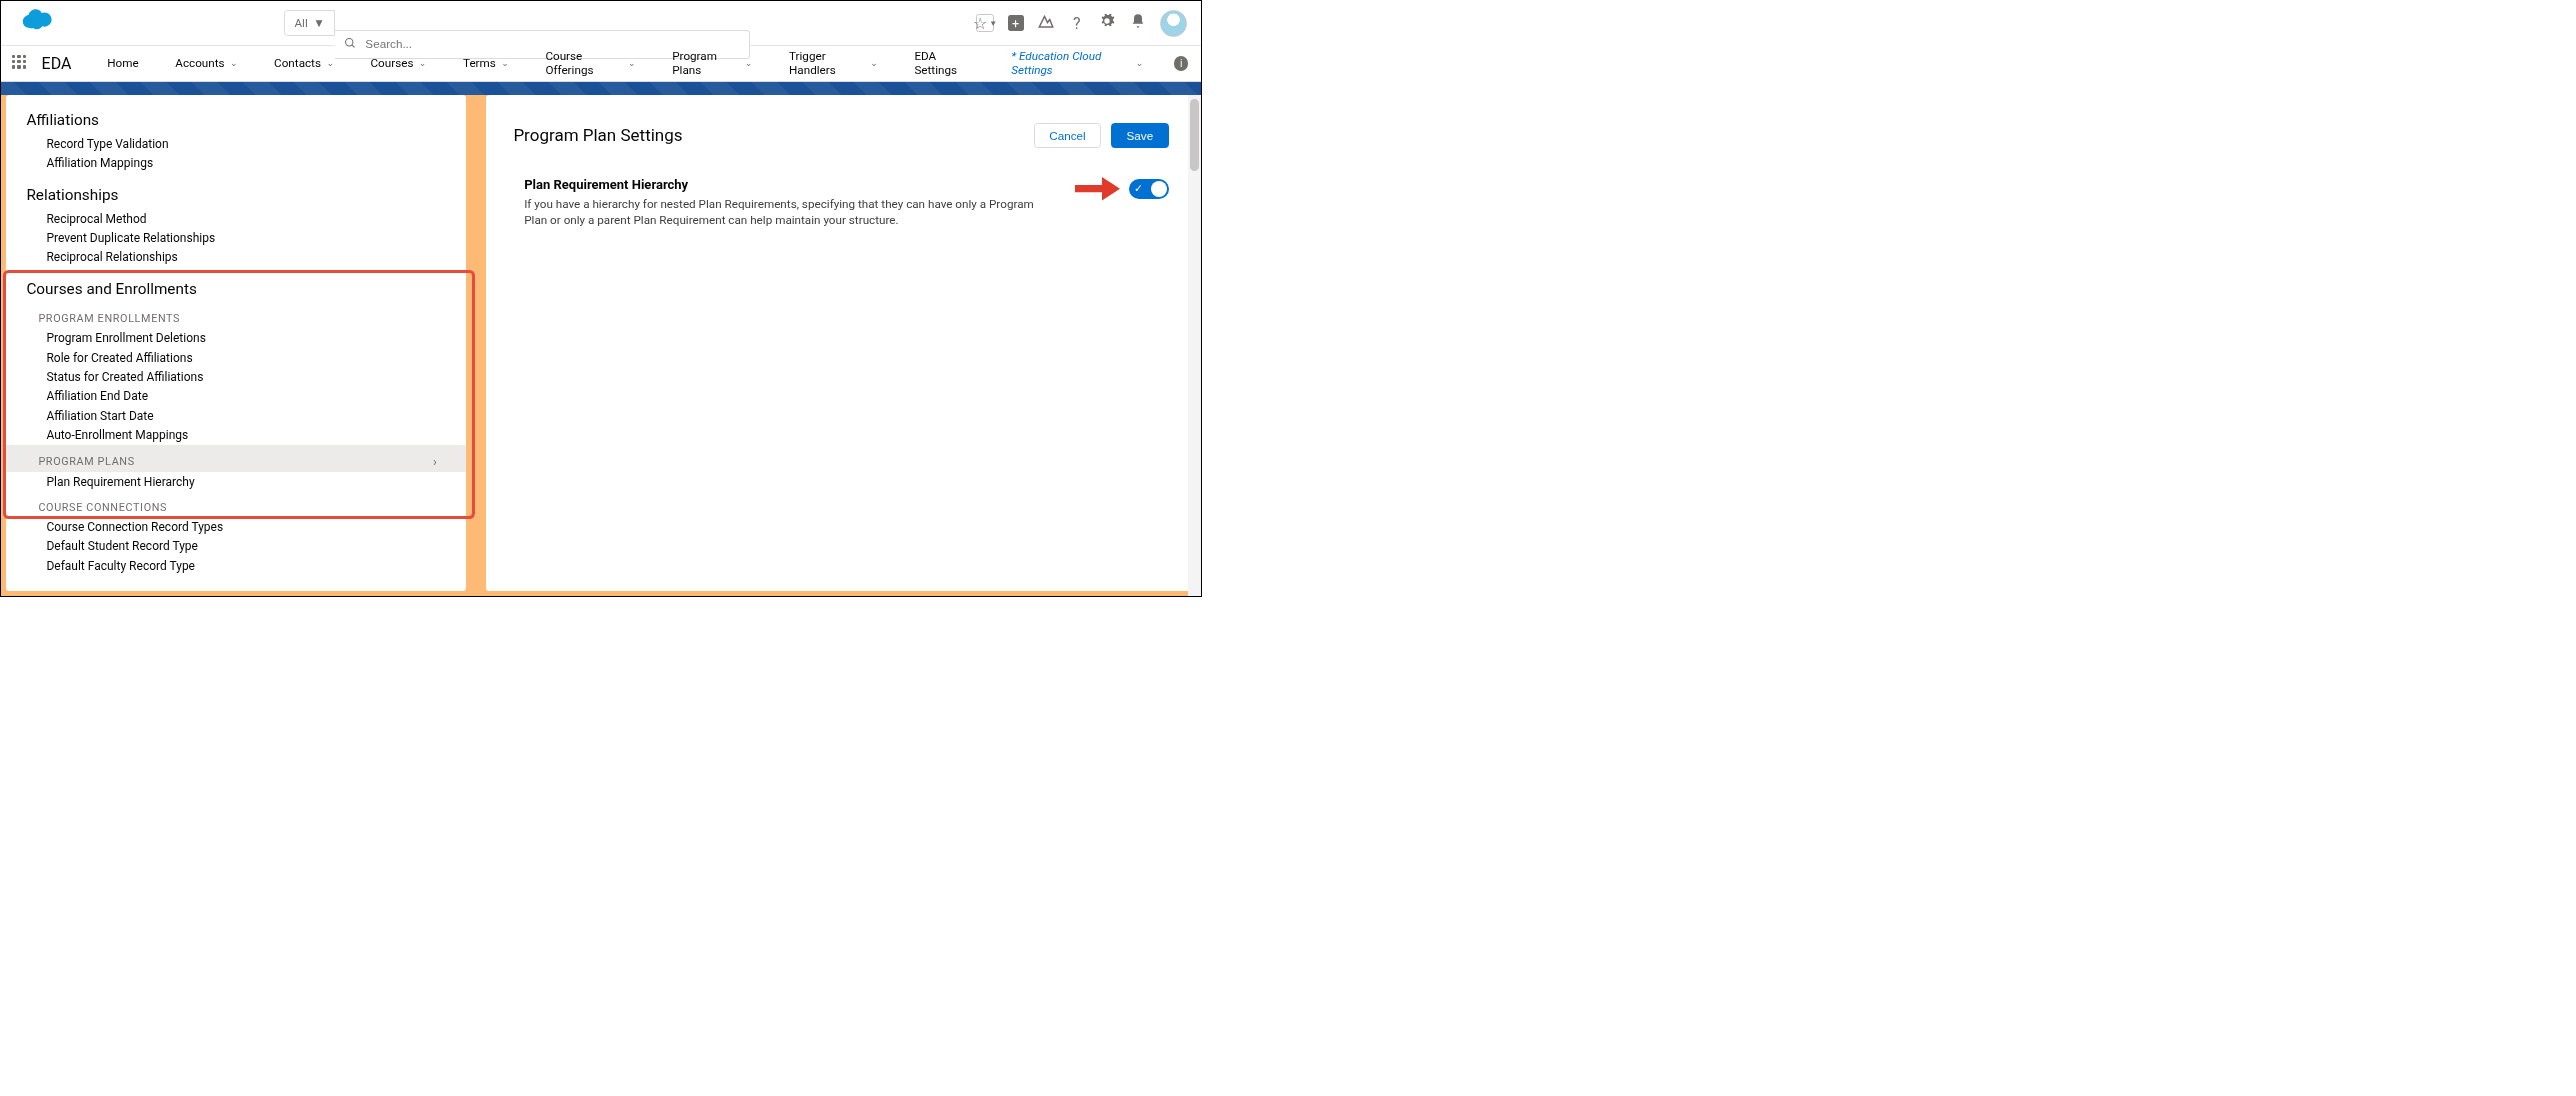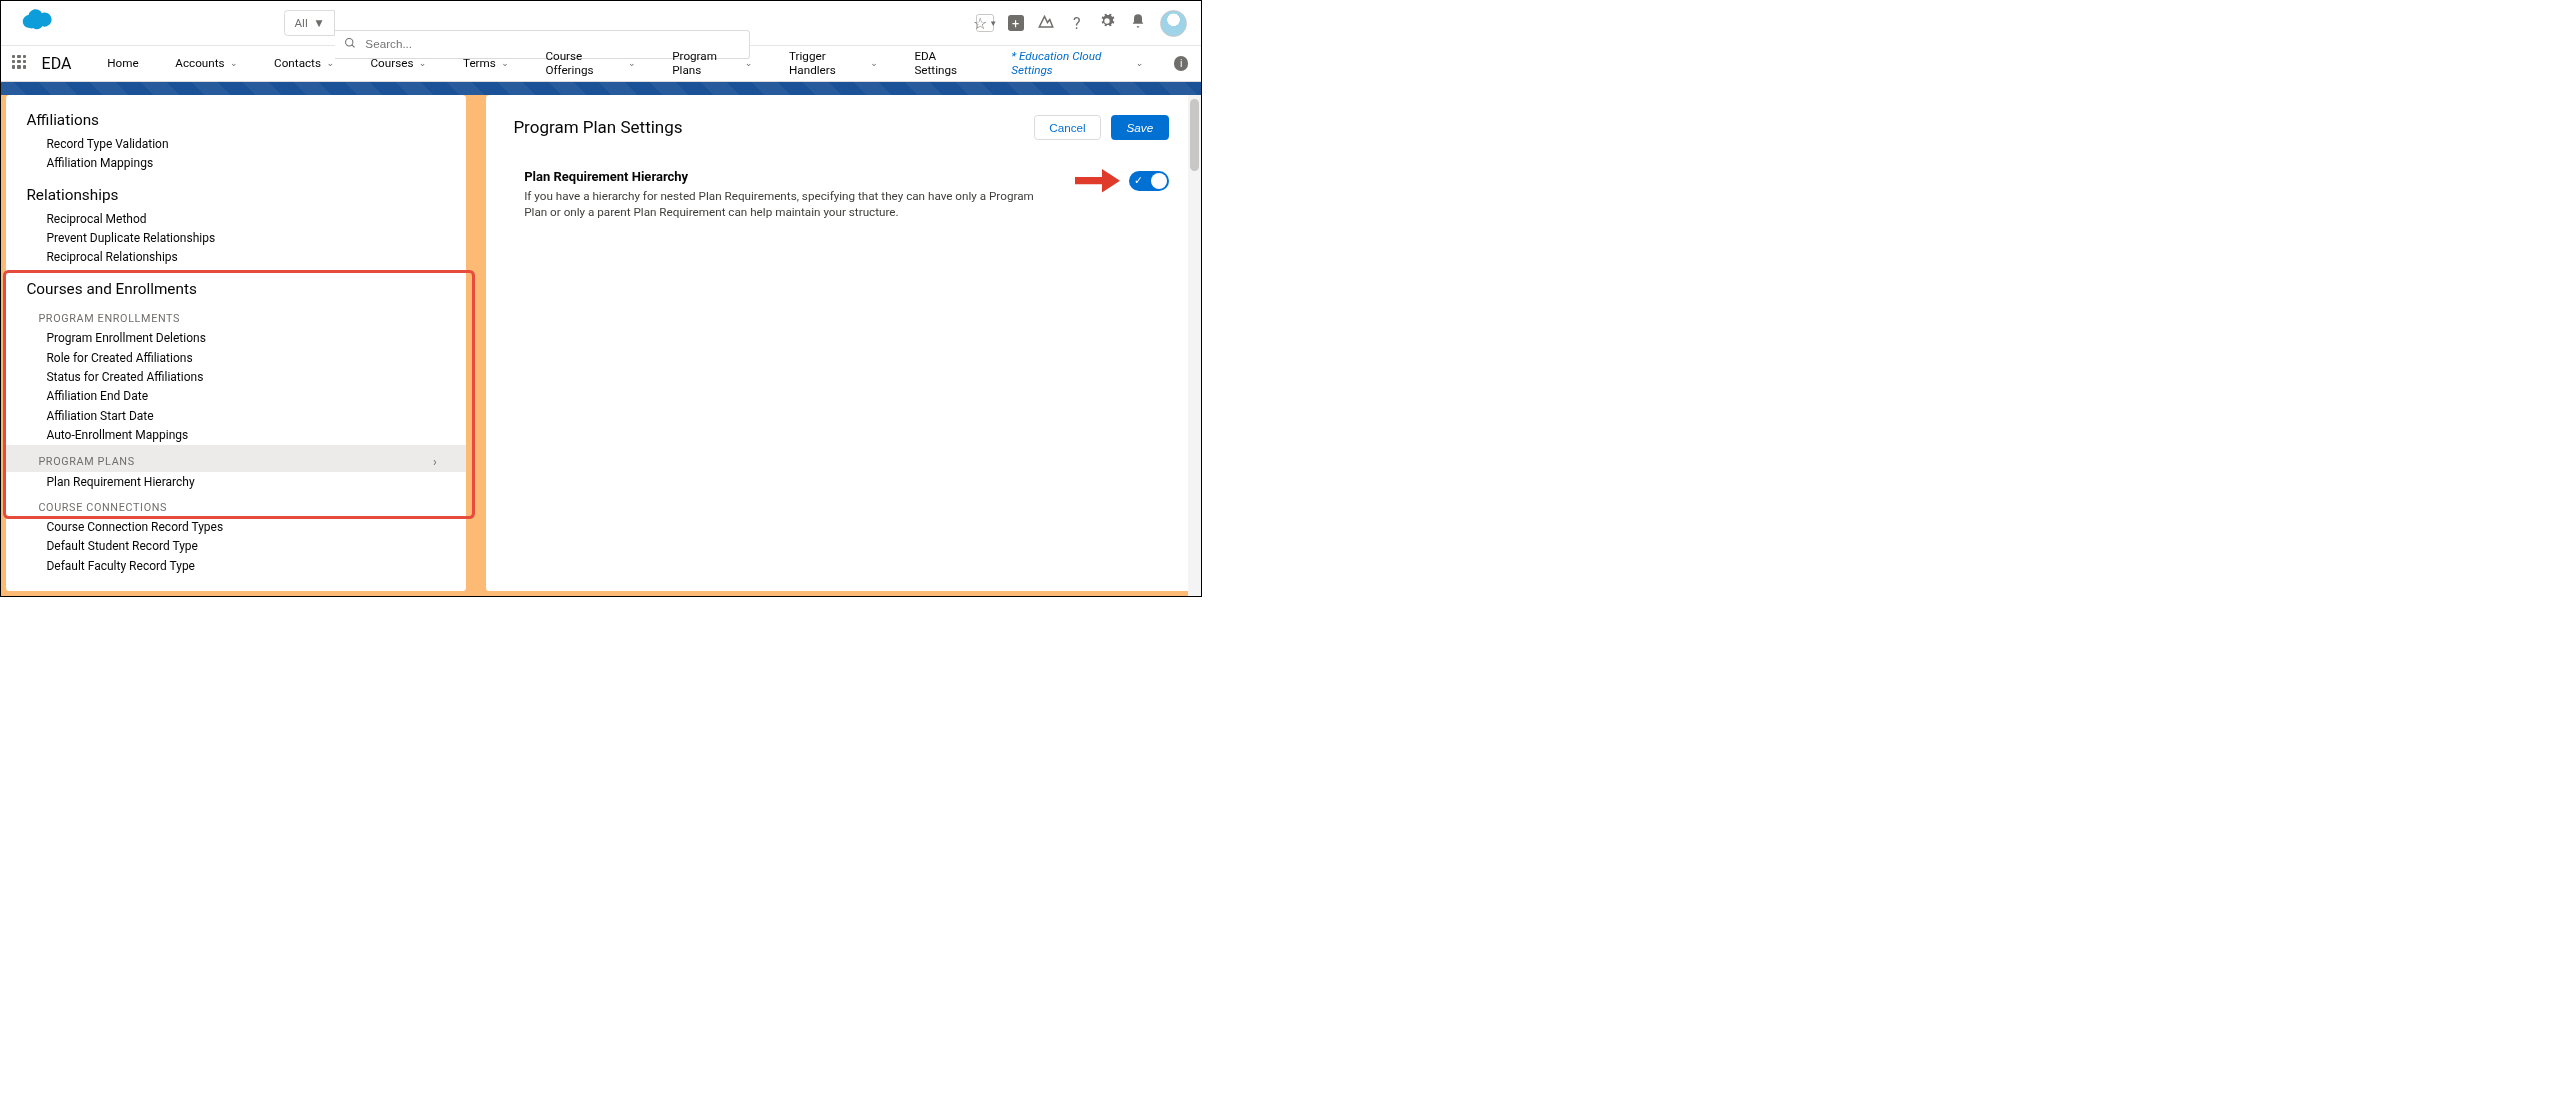--- a/index.html
+++ b/index.html
@@ -32,39 +32,39 @@
   .nav-info { position:absolute; right:12.6px; width:14.4px; height:14.4px; border-radius:50%; background:#706e6b; color:#fff; font-size:10px; display:flex; align-items:center; justify-content:center; cursor:pointer;}
 
   
   .blue-band { height:12.6px; background:#1b5297; background-image: repeating-linear-gradient(45deg, rgba(255,255,255,0.05) 0 18px, transparent 18px 36px); }
 
   
   .content { display:flex; height: calc(100% - 45px - 36px - 12.6px); background:#fdba74; padding:0 5.4px 5.4px 5.4px; gap:20px; position:relative;}
 
   .panel { background:#fff; border-radius:3.6px; overflow:hidden; position:relative;}
   .sidebar { width:460px; padding:12.6px 0; overflow-y:auto;}
-  .main { flex:1; padding:20px 27px; position:relative;}
+  .main { flex:1; padding:28px 27px; position:relative;}
 
   
   .tree-section-title { font-size:15.3px; font-weight:400; padding:3.6px 20px 5.4px; }
   .tree-item { font-size:12px; padding:2.7px 20px 2.7px 40px; color:#080707; cursor:pointer; }
   .tree-subhead { font-size:10.8px; letter-spacing:0.06em; color:#706e6b; padding:9px 20px 3.6px 32px; text-transform:uppercase; display:flex; align-items:center; justify-content:space-between;}
   .tree-subhead.selected { background:#ecebea; }
   .tree-subhead .chev-r { font-size:12.6px; color:#706e6b; padding-right:9px;}
   .spacer { height:9px;}
 
   
   .highlight-box { position:absolute; border:3.6px solid #e64c3c; border-radius:5.4px; pointer-events:none;}
 
   
   .main-header { display:flex; align-items:center; justify-content:space-between; margin-bottom:29px;}
   .main-title { font-size:17px; font-weight:400;}
   .btn { border:0.9px solid #dddbda; border-radius:3.6px; padding:5.4px 14.4px; font-size:11.7px; cursor:pointer; background:#fff;}
   .btn-cancel { color:#0070d2; }
-  .btn-save { background:#0070d2; color:#fff; border-color:#0070d2; margin-left:7.2px;font-style:italic;}
+  .btn-save { background:#0070d2; color:#fff; border-color:#0070d2; margin-left:7.2px;}
 
   .setting-row { display:flex; justify-content:space-between; align-items:flex-start; gap:36px;}
   .setting-label { font-size:13px; font-weight:700; margin-bottom:3.6px;}
   .setting-desc { font-size:11.7px; color:#3e3e3c; max-width:577px; line-height:1.4; padding-left:10.8px;}
 
   
   .toggle { width:40px; height:20px; border-radius:10px; background:#0070d2; position:relative; cursor:pointer; flex-shrink:0;}
   .toggle::after{ content:""; position:absolute; right:1.8px; top:1.8px; width:16px; height:16px; border-radius:50%; background:#fff;}
   .toggle .check{ position:absolute; left:5.4px; top:2.7px; color:#fff; font-size:10.8px;}
 

